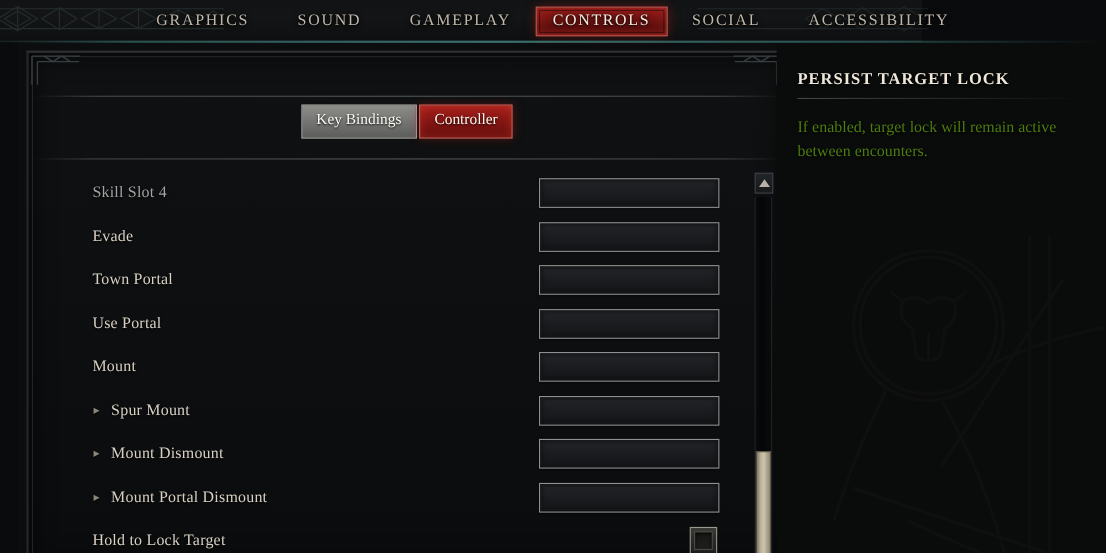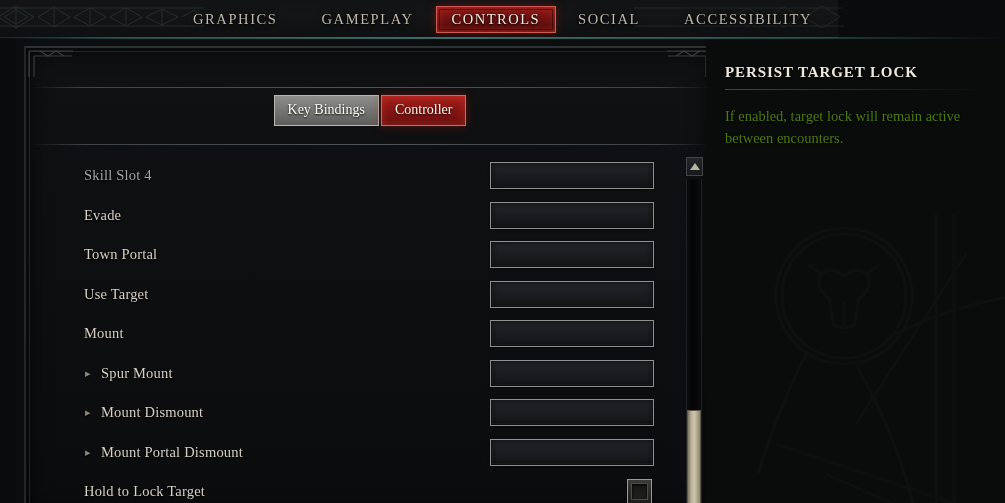--- a/index.html
+++ b/index.html
@@ -341,20 +341,21 @@
     <svg class="orn-right" viewBox="0 0 210 30" preserveAspectRatio="none">
       <g stroke="#2e3a3a" stroke-width="1" fill="none" opacity="0.6">
         <path d="M0 6 L210 6 M0 24 L210 24"></path>
         <path d="M4 15 L22 4 L40 15 L22 26 Z"></path>
         <path d="M44 15 L60 5 L76 15 L60 25 Z"></path>
         <path d="M80 15 L96 6 L112 15 L96 24 Z"></path>
       </g>
     </svg>
     <div id="nav">
         <div class="nav-item">GRAPHICS</div>
+        <div class="nav-item">SOUND</div>
         <div class="nav-item">GAMEPLAY</div>
         <div class="nav-item active">CONTROLS</div>
         <div class="nav-item">SOCIAL</div>
         <div class="nav-item">ACCESSIBILITY</div>
       </div>
   </div>
   <div id="topbar-glow"></div>
 
   <div id="leftpanel">
     <div id="panel-frame">
@@ -393,21 +394,21 @@
           </div>
           <div class="row">
             <span class="row-label">Evade</span>
             <span class="bindbox"></span>
           </div>
           <div class="row">
             <span class="row-label">Town Portal</span>
             <span class="bindbox"></span>
           </div>
           <div class="row">
-            <span class="row-label">Use Target</span>
+            <span class="row-label">Use Portal</span>
             <span class="bindbox"></span>
           </div>
           <div class="row">
             <span class="row-label">Mount</span>
             <span class="bindbox"></span>
           </div>
           <div class="row indent">
             <span class="row-chevron">▸</span>
             <span class="row-label">Spur Mount</span>
             <span class="bindbox"></span>

